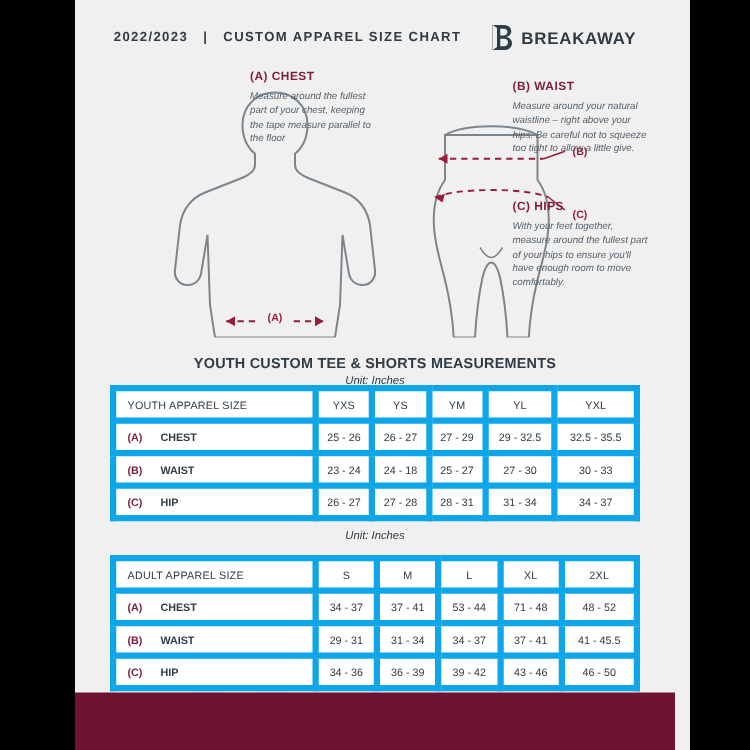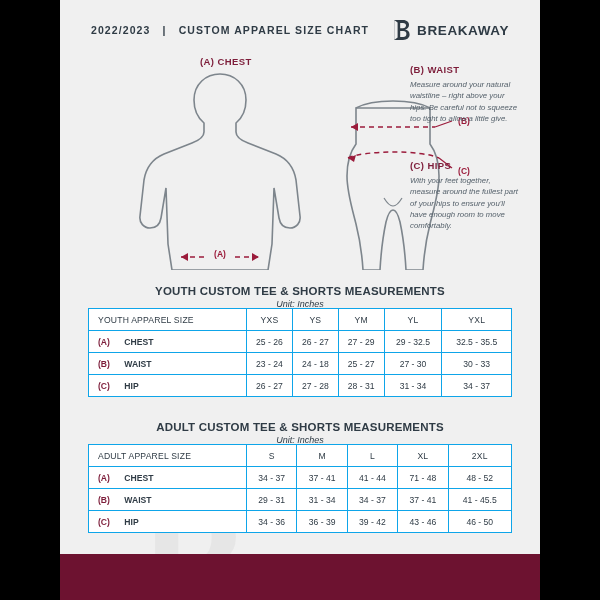--- a/index.html
+++ b/index.html
@@ -14,20 +14,21 @@
     font-family: "Liberation Sans", sans-serif;
   }
   .page {
     position: absolute;
     left: 60px;
     top: 0;
     width: 480px;
     height: 600px;
     background: #f0f0f0;
     overflow: hidden;
+    padding-left: 12px;
   }
   .watermark {
     position: absolute;
     left: 80px;
     top: 440px;
     font-family: "Liberation Serif", serif;
     font-size: 150px;
     font-weight: bold;
     color: #e6e6e6;
     line-height: 1;
@@ -139,21 +140,21 @@
   table {
     position: absolute;
     left: 28px;
     width: 424px;
     border-collapse: collapse;
     background: #ffffff;
   }
   .tbl-youth { top: 308px; }
   .tbl-adult { top: 444px; }
   table td, table th {
-    border: 1px solid #0ea5e9;
+    border: 5px solid #0ea5e9;
     height: 21px;
     font-size: 8.6px;
     color: #2f3b45;
     text-align: center;
     padding: 0;
     font-weight: normal;
   }
   th.hdr-label, td.row-label {
     text-align: left;
     padding-left: 9px;
@@ -242,20 +243,21 @@
       <g>
         <path d="M288 110 C305 102 362 102 379 110" stroke="#9b1b3b" stroke-width="1.5" stroke-dasharray="5,4" fill="none"></path>
         <path d="M288 110 L296 107 L294 114 Z" fill="#9b1b3b"></path>
         <line x1="379" y1="110" x2="392" y2="120" stroke="#9b1b3b" stroke-width="1.2"></line>
         <text x="404" y="126" text-anchor="middle" font-family="Liberation Sans, sans-serif" font-size="8.5" font-weight="bold" fill="#9b1b3b">(C)</text>
       </g>
     </svg>
 
     <div class="note note-chest">
       <div class="note-title">(A) CHEST</div>
+      <div class="note-body">Measure around the fullest part of your chest, keeping the tape measure parallel to the floor</div>
     </div>
     <div class="note note-waist">
       <div class="note-title">(B) WAIST</div>
       <div class="note-body">Measure around your natural waistline – right above your hips. Be careful not to squeeze too tight to allow a little give.</div>
     </div>
     <div class="note note-hips">
       <div class="note-title">(C) HIPS</div>
       <div class="note-body">With your feet together, measure around the fullest part of your hips to ensure you'll have enough room to move comfortably.</div>
     </div>
   </div>
@@ -307,21 +309,20 @@
         <td>26 - 27</td>
         <td>27 - 28</td>
         <td>28 - 31</td>
         <td>31 - 34</td>
         <td>34 - 37</td>
       </tr>
     </tbody>
   </table>
 
   <div class="sect sect-adult">
-    <div class="sect-title">ADULT CUSTOM TEE &amp; SHORTS MEASUREMENTS</div>
     <div class="sect-sub">Unit: Inches</div>
   </div>
 
   <table class="tbl-adult">
     <thead>
       <tr>
         <th class="hdr-label">ADULT APPAREL SIZE</th>
         <th>S</th>
         <th>M</th>
         <th>L</th>
@@ -330,21 +331,21 @@
       </tr>
     </thead>
     <tbody>
       <tr>
         <td class="row-label">
           <span class="tag">(A)</span>
           <span class="nm">CHEST</span>
         </td>
         <td>34 - 37</td>
         <td>37 - 41</td>
-        <td>41 - 44</td>
+        <td>53 - 44</td>
         <td>71 - 48</td>
         <td>48 - 52</td>
       </tr>
       <tr>
         <td class="row-label">
           <span class="tag">(B)</span>
           <span class="nm">WAIST</span>
         </td>
         <td>29 - 31</td>
         <td>31 - 34</td>

